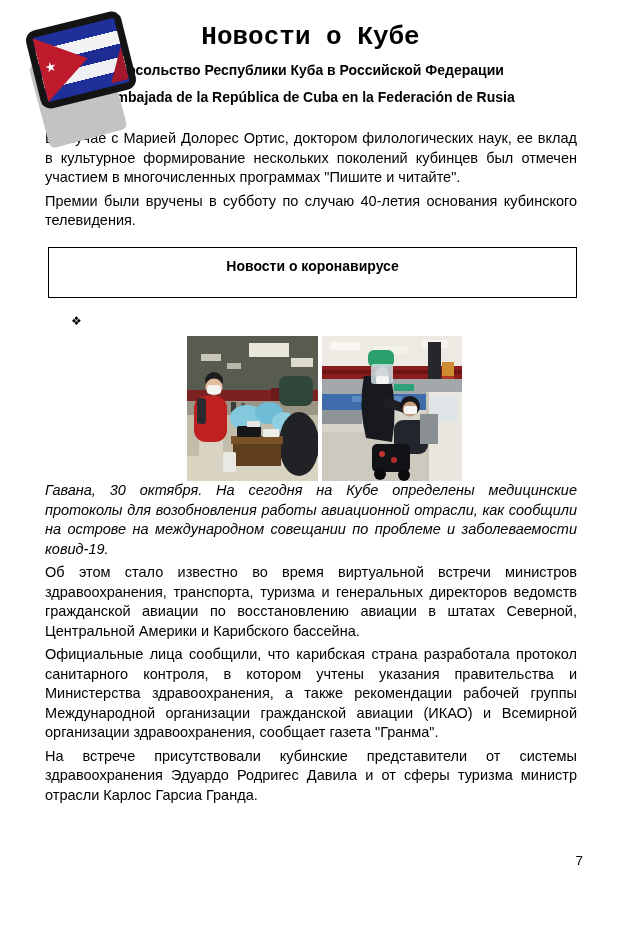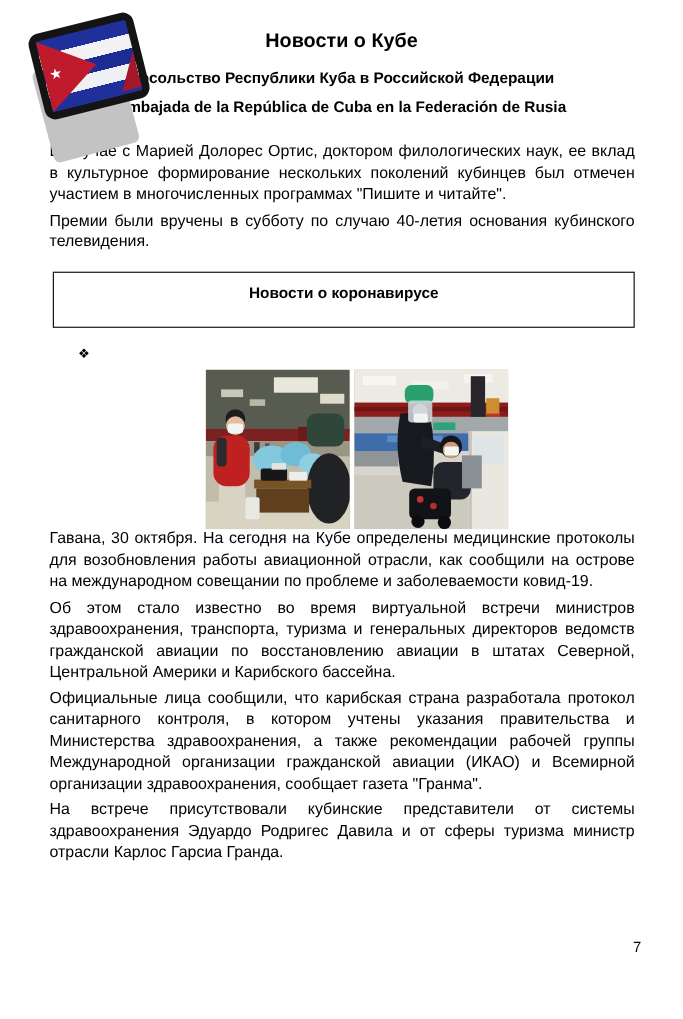--- a/index.html
+++ b/index.html
@@ -6,21 +6,21 @@
   .page{
     position:relative;
     width:621px;height:926px;
     background:#ffffff;
     overflow:hidden;
     font-family:"Liberation Sans","DejaVu Sans",sans-serif;
     color:#000;
   }
   
   .masthead{padding-top:26px;text-align:center;}
-  .title{font-size:18px;line-height:22px;font-weight:bold;margin:0;}
+  .title{font-size:26px;line-height:22px;font-weight:bold;margin:0;font-family:Liberation Mono, monospace;}
   .sub{font-size:14px;line-height:16px;font-weight:bold;}
   .sub-ru{margin-top:14px;}
   .sub-es{margin-top:11px;}
   
   .logo{position:absolute;left:24px;top:10px;width:122px;height:132px;}
   .logo-shadow{
     position:absolute;left:14px;top:44px;width:80px;height:86px;
     background:#c3c3c3;border-radius:6px;transform:rotate(-15deg);
   }
   .tablet{
@@ -68,21 +68,21 @@
   }
   .bullet-marker{font-size:12px;line-height:19px;}
   .photos{
     display:flex;justify-content:center;gap:4px;
     margin:5px 0 0 26px;
   }
   .photo{height:145px;overflow:hidden;background:#cfcabc;flex:0 0 auto;}
   .photo.left{width:131px;}
   .photo.right{width:140px;}
   .photo svg{display:block;}
-  .after-photos{margin-top:13px;}
+  .after-photos{margin-top:13px;font-style:italic;}
   
   .pagenum{position:absolute;right:38px;top:853px;font-size:13.5px;}
 </style>
 </head>
 <body>
 
 <div class="page">
 
   <header class="masthead">
     <div class="logo">

